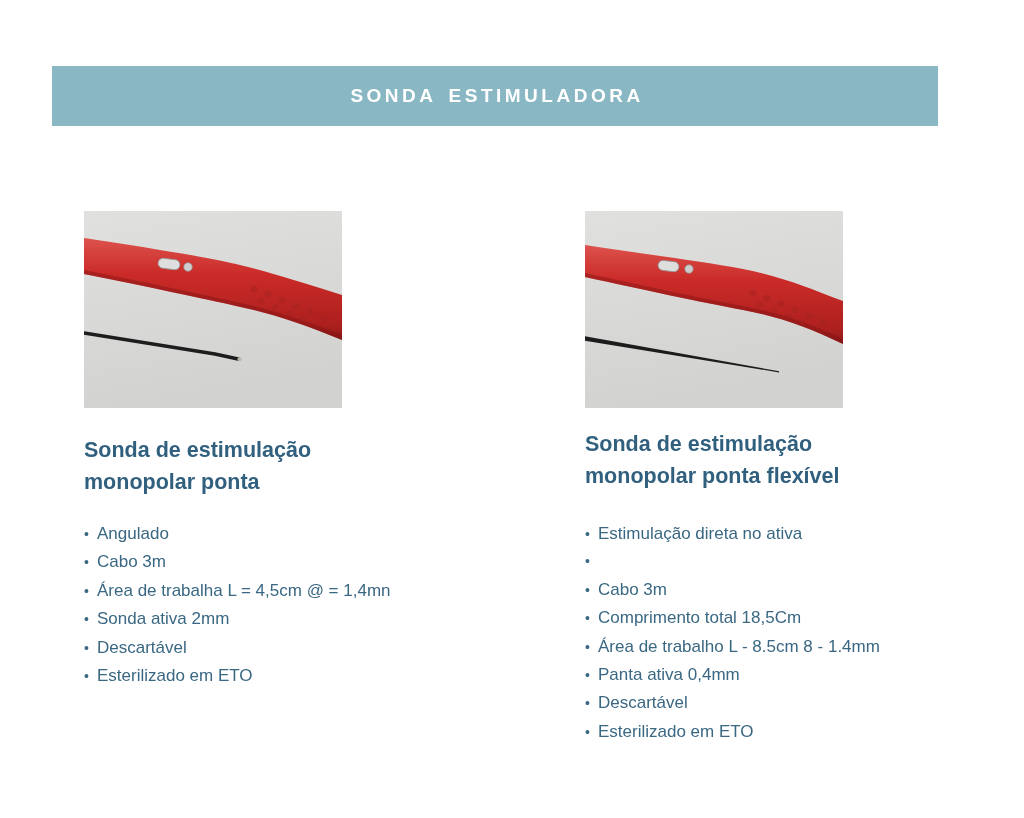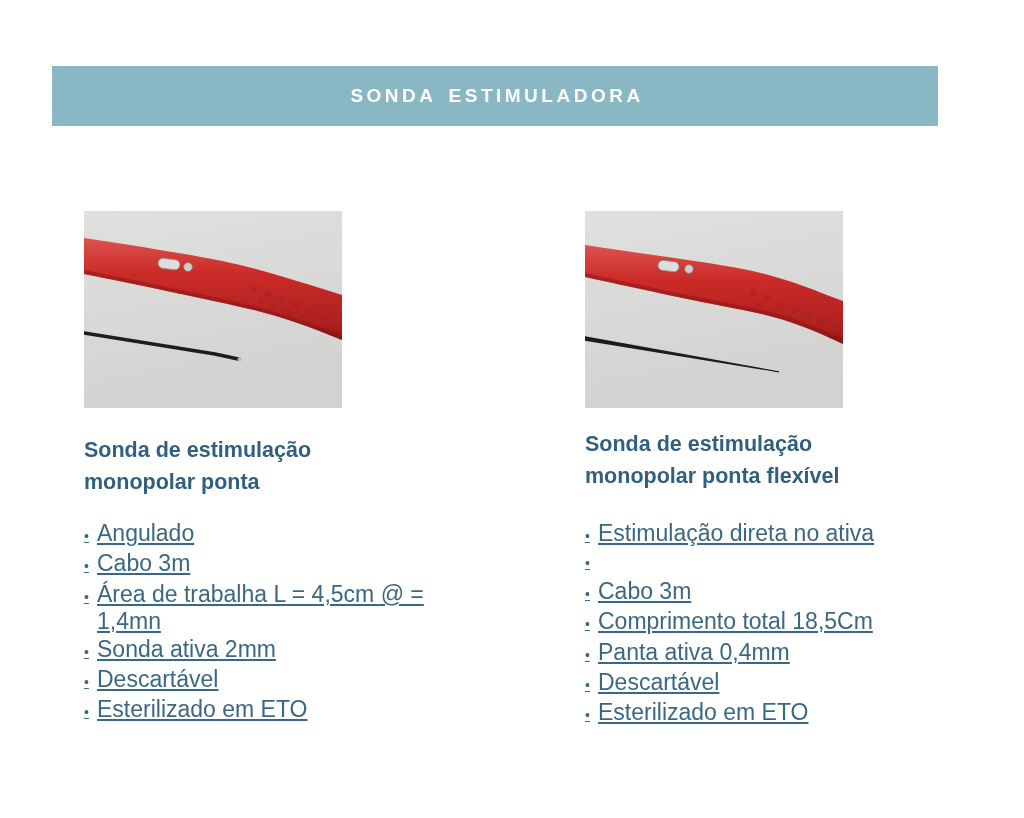--- a/index.html
+++ b/index.html
@@ -28,23 +28,22 @@
   .product-image svg { display:block; }
   .product-title {
     margin:26px 0 0 0; max-width:300px;
     font-size:21.5px; line-height:32px; font-weight:700;
     color:var(--heading-color,#31607f);
   }
   .product-right .product-title { margin-top:20px; }
   .specs {
     position:absolute; left:0; top:309px;
     list-style:none; margin:0; padding:0;
-    font-size:23px; line-height:27.4px;
+    font-size:17px; line-height:27.4px;
     color:var(--body-color,#3a6883);
-    text-decoration:underline;
   }
   .spec-item { display:flex; align-items:baseline; }
   .bullet {
     flex:0 0 auto; width:13px; font-size:14px; color:var(--body-color,#3a6883);
   }
   .bullet::before { content:"•"; }
 </style>
 </head>
 <body>
 
@@ -176,20 +175,24 @@
         <li class="spec-item">
           <span class="bullet"></span>
           <span class="spec-text">Cabo 3m</span>
         </li>
 
         <li class="spec-item">
           <span class="bullet"></span>
           <span class="spec-text">Comprimento total 18,5Cm</span>
         </li>
 
+        <li class="spec-item">
+          <span class="bullet"></span>
+          <span class="spec-text">Área de trabalho L - 8.5cm 8 - 1.4mm</span>
+        </li>
 
         <li class="spec-item">
           <span class="bullet"></span>
           <span class="spec-text">Panta ativa 0,4mm</span>
         </li>
 
         <li class="spec-item">
           <span class="bullet"></span>
           <span class="spec-text">Descartável</span>
         </li>

